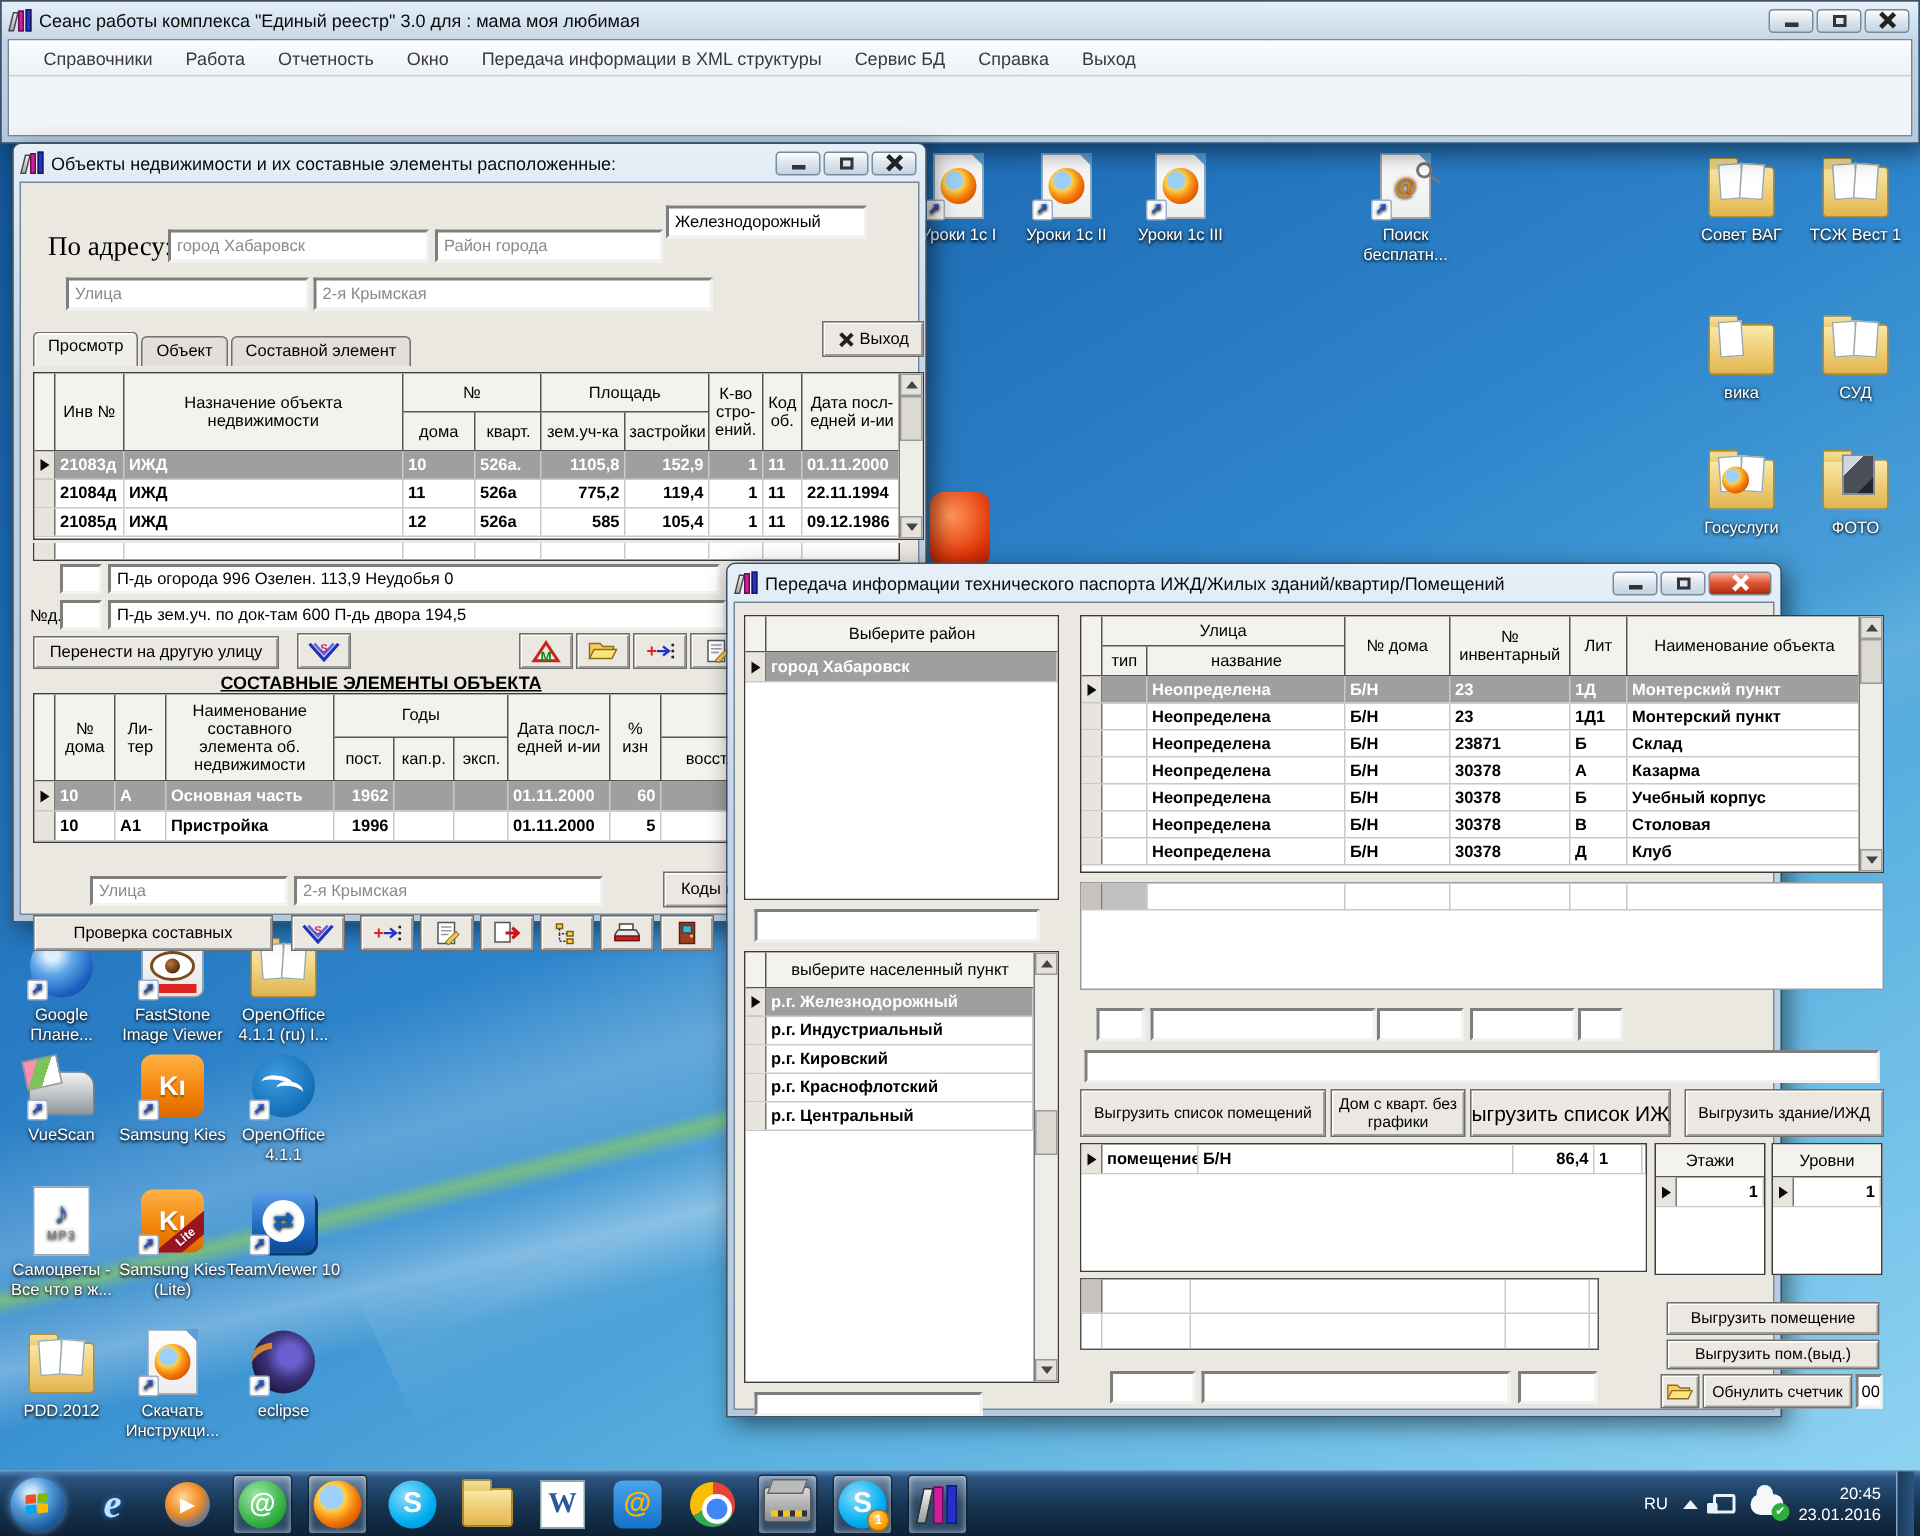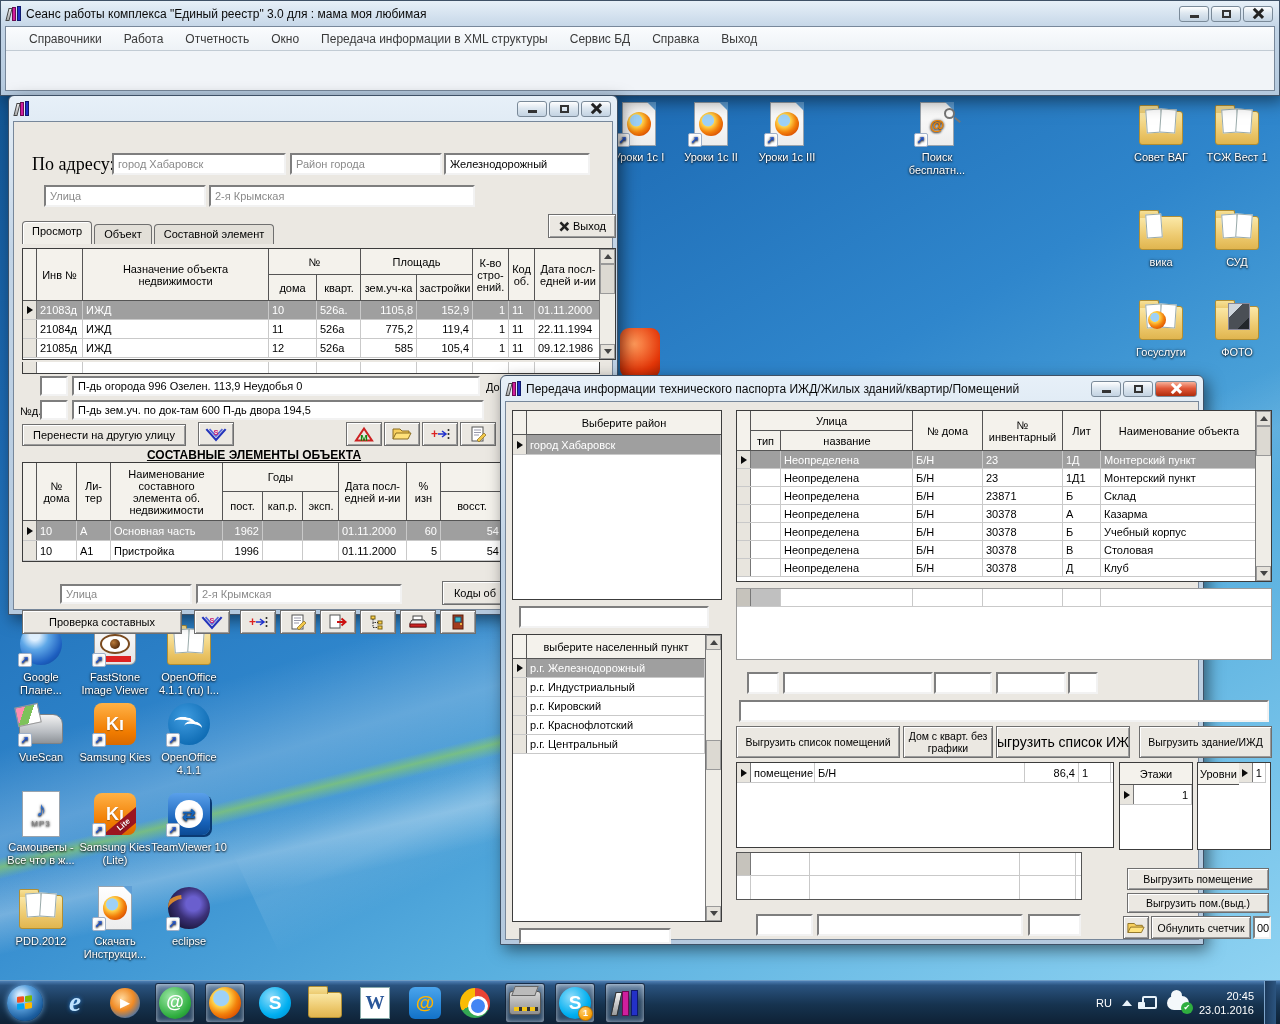--- a/index.html
+++ b/index.html
@@ -124,21 +124,21 @@
   .grid { position:absolute; background:#fff; border:1px solid #3c3c3c; display:flex; font-size:11px; }
   .g-main { display:flex; flex-direction:column; flex:1; overflow:hidden; }
   .g-hdr { display:flex; background:#f4f2ec; border-bottom:1px solid #555; flex:none; }
   .hc { border-right:1px solid #555; display:flex; align-items:center; justify-content:center;
     text-align:center; padding:1px 2px; line-height:12px; flex:none; }
   .hg { display:flex; flex-direction:column; border-right:1px solid #555; flex:none; }
   .hg .ht { flex:1; display:flex; align-items:center; justify-content:center; border-bottom:1px solid #555; }
   .hg .hs { flex:1; display:flex; }
   .hg .hs > div { border-right:1px solid #555; display:flex; align-items:center; justify-content:center; text-align:center; flex:none; }
   .hg .hs > div:last-child { border-right:none; }
-  .gr { display:flex; border-bottom:1px solid #c9c9c9; flex:none; }
+  .gr { display:flex; border-bottom:1px solid #c9c9c9; flex:none;font-weight:bold; }
   .gr.sel { background:#9f9f9f; color:#fff; }
   .gc { border-right:1px solid #c9c9c9; padding:0 3px; display:flex; align-items:center;
     white-space:nowrap; overflow:hidden; flex:none; }
   .gc.tr { justify-content:flex-end; }
   .mk { width:14px; min-width:14px; background:#e8e5de; border-right:1px solid #777;
     display:flex; align-items:center; justify-content:center; flex:none; }
   .tri { width:0; height:0; border-top:4px solid transparent; border-bottom:4px solid transparent; border-left:6px solid #0a0a0a; }
   .g-rest { flex:1; background:#fff; }
   .sb { width:16px; background:#efede7; border-left:1px solid #777; display:flex; flex-direction:column; flex:none; }
   .sb-b { height:15px; border:1px solid #9a9a9a; background:#e5e2db; display:flex; align-items:center; justify-content:center; flex:none; }
@@ -457,37 +457,38 @@
   </div>
 </div>
 
 <div class="win" id="objects-win" style="left:8px;top:95px;width:610px;height:520px;z-index:5">
   <div class="titlebar">
     <span class="books">
         <i class="b1"></i>
         <i class="b2"></i>
         <i class="b3"></i>
       </span>
+    <span class="title-text">Объекты недвижимости и их составные элементы расположенные:</span>
     <span class="tb-btns">
       <span class="tb-btn">
           <span class="gl-min"></span>
         </span>
       <span class="tb-btn">
           <span class="gl-max"></span>
         </span>
       <span class="tb-btn">
           <span class="gl-x"></span>
         </span>
     </span>
   </div>
   <div class="client">
     <span class="lbl" style="left:18px;top:32px;font-family:'Liberation Serif',serif;font-size:18px">По адресу:</span>
     <div class="fld gray" style="left:98px;top:31px;width:174px;height:22px">город Хабаровск</div>
     <div class="fld gray" style="left:276px;top:31px;width:152px;height:22px">Район города</div>
-    <div class="fld" style="left:430px;top:31px;width:146px;height:22px">Железнодорожный</div>
+    <div class="fld" style="left:430px;top:15px;width:134px;height:22px">Железнодорожный</div>
     <div class="fld gray" style="left:30px;top:63px;width:162px;height:22px">Улица</div>
     <div class="fld gray" style="left:195px;top:63px;width:266px;height:22px">2-я Крымская</div>
 
     <div class="tabs" style="left:8px;top:96px;height:26px">
       <span class="tab active">Просмотр</span>
       <span class="tab">Объект</span>
       <span class="tab">Составной элемент</span>
     </div>
     <div class="btn" style="left:534px;top:92px;width:68px;height:24px;gap:4px">
       <span class="gl-x" style="transform:scale(.85)"></span>
@@ -733,21 +734,21 @@
     <div class="ibtn" style="left:426px;top:488px">
       <svg width="14" height="16" viewBox="0 0 14 16">
           <rect x="2" y="1" width="10" height="14" fill="#a33c1e" stroke="#5d1d08"></rect>
           <rect x="4" y="3" width="6" height="5" fill="#3bb7c9" stroke="#214a66"></rect>
           <circle cx="10" cy="10" r="1" fill="#ffd24a"></circle>
         </svg>
     </div>
   </div>
 </div>
 
-<div class="win" id="transfer-win" style="left:500px;top:375px;width:704px;height:570px;z-index:8">
+<div class="win" id="transfer-win" style="left:484px;top:375px;width:704px;height:570px;z-index:8">
   <div class="titlebar">
     <span class="books">
         <i class="b1"></i>
         <i class="b2"></i>
         <i class="b3"></i>
       </span>
     <span class="title-text">Передача информации технического паспорта ИЖД/Жилых зданий/квартир/Помещений</span>
     <span class="tb-btns">
       <span class="tb-btn">
           <span class="gl-min"></span>
@@ -975,21 +976,21 @@
           <div class="hc" style="flex:1;border-right:none">Этажи</div>
         </div>
       <div class="gr" style="height:20px">
         <div class="mk">
             <span class="tri"></span>
           </div>
         <div class="gc tr" style="flex:1">1</div>
       </div>
       <div class="g-rest"></div>
     </div>
-    <div class="grid" style="left:691px;top:360px;width:74px;height:88px;flex-direction:row">
+    <div class="grid" style="left:691px;top:360px;width:74px;height:88px;flex-direction:column">
       <div class="g-hdr" style="height:22px">
           <div class="hc" style="flex:1;border-right:none">Уровни</div>
         </div>
       <div class="gr" style="height:20px">
         <div class="mk">
             <span class="tri"></span>
           </div>
         <div class="gc tr" style="flex:1">1</div>
       </div>
       <div class="g-rest"></div>

